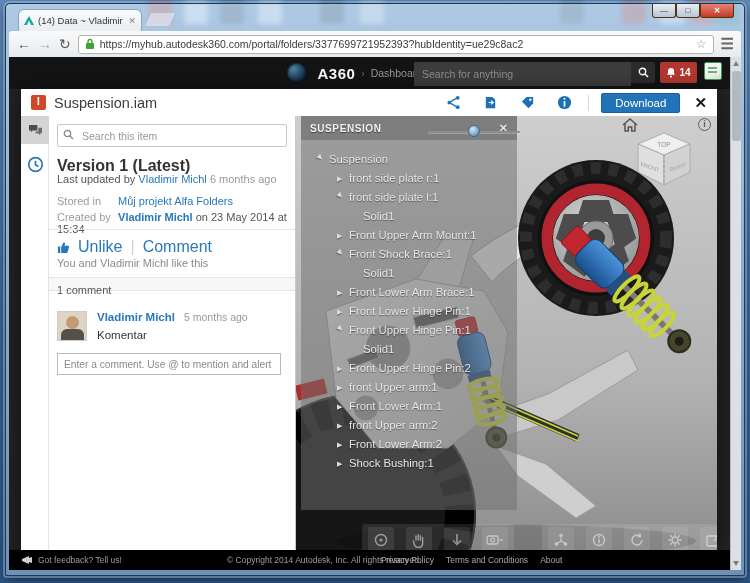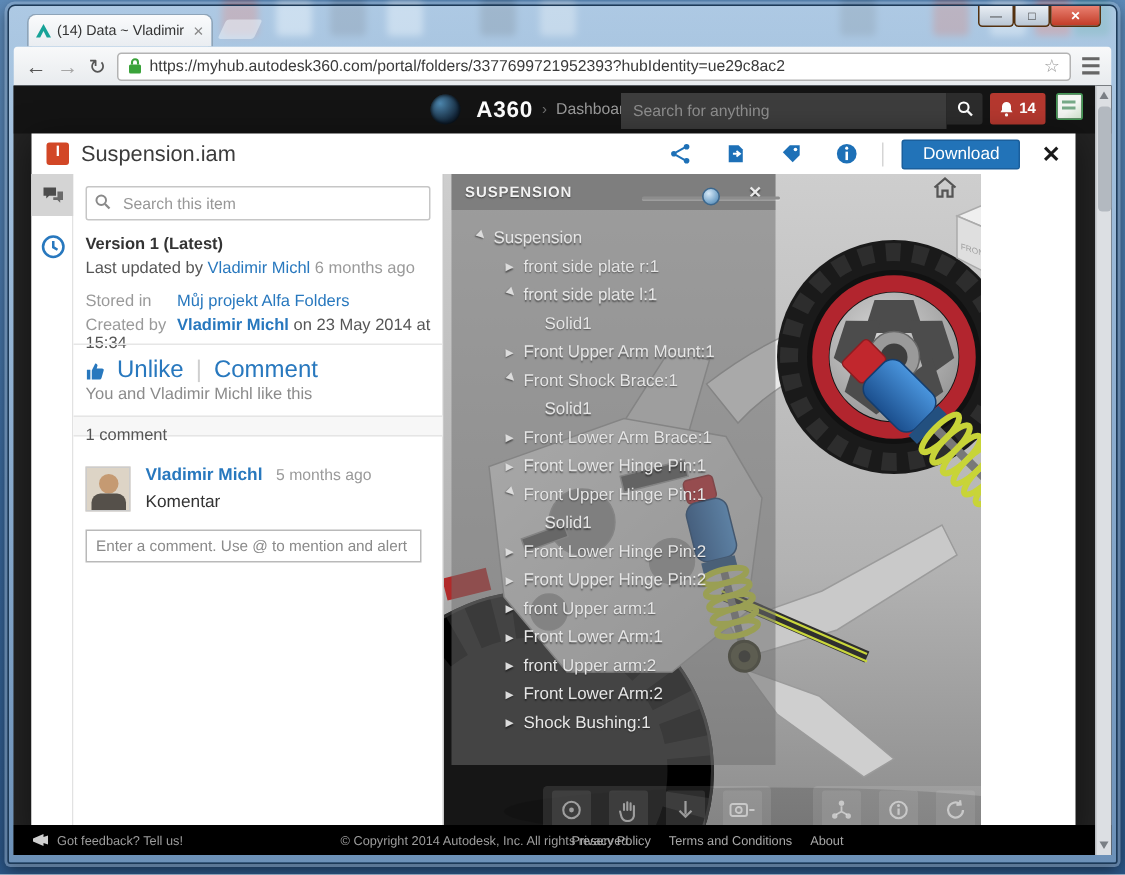--- a/index.html
+++ b/index.html
@@ -84,21 +84,21 @@
   .modal-body{ position:absolute; left:0; right:0; top:27px; bottom:0; display:flex; }
   .icon-strip{ width:28px; border-right:1px solid #e2e2e2; position:relative; background:#fff; }
   .strip-item{ width:28px; height:28px; display:flex; align-items:center; justify-content:center; }
   .strip-item.selected{ background:#d4d4d4; }
 
   .details{ width:247px; position:relative; border-right:1px solid #c9c9c9; background:#fff; font-size:11px; color:#555; }
   .d-search{ position:absolute; left:8px; top:8px; width:230px; height:23px; border:1px solid #c6c6c6; border-radius:2px;
     font-size:10.5px; color:#555; padding:0 6px 0 24px; font-family:"Liberation Sans",sans-serif; }
   .d-search::placeholder{ color:#979797; }
   .d-search-mag{ position:absolute; left:14px; top:13px; }
-  .version-title{ position:absolute; left:8px; top:41px; font-size:11px; font-weight:bold; color:#333; }
+  .version-title{ position:absolute; left:8px; top:41px; font-size:16px; font-weight:bold; color:#333; }
   .updated-line{ position:absolute; left:8px; top:57px; color:#555; }
   .link{ color:#2878be; }
   .muted{ color:#9a9a9a; }
   .meta-row{ position:absolute; left:8px; }
   .meta-label{ display:inline-block; width:58px; color:#9a9a9a; }
   .divider{ position:absolute; left:0; right:0; height:1px; background:#e6e6e6; }
   .like-row{ position:absolute; left:8px; top:122px; display:flex; align-items:center; gap:8px; font-size:16px; }
   .pipe{ color:#cfcfcf; }
   .likes-text{ position:absolute; left:8px; top:141px; color:#8b8b8b; }
   .comments-bar{ position:absolute; left:0; right:0; top:161px; height:14px; background:#f7f7f7;
@@ -109,21 +109,21 @@
   .c-avatar .body{ position:absolute; left:3px; top:17px; width:23px; height:13px; border-radius:6px 6px 0 0; background:#55504a; }
   .c-main{ margin-left:40px; }
   .c-name{ color:#2878be; font-weight:bold; font-size:11.5px; }
   .c-time{ color:#9a9a9a; font-size:10.5px; margin-left:6px; }
   .c-text{ color:#333; font-size:11.5px; margin-top:6px; }
   .comment-input{ position:absolute; left:8px; top:237px; width:224px; height:22px; border:1px solid #b9b9b9;
     font-size:10.2px; color:#555; padding:0 6px; font-family:"Liberation Sans",sans-serif; }
   .comment-input::placeholder{ color:#8a8a8a; }
 
   
-  .viewer{ position:relative; width:358px; height:441px; overflow:hidden; }
+  .viewer{ position:relative; width:421px; height:441px; overflow:hidden; }
   .viewer svg.model{ position:absolute; left:0; top:0; }
 
   .tree-panel{ position:absolute; left:5px; top:0; width:216px; height:394px; background:rgba(112,112,112,.52); }
   .tree-head{ height:24px; background:rgba(72,72,72,.35); display:flex; align-items:center; padding:0 9px; }
   .tree-title{ color:#f2f2f2; font-size:10px; font-weight:bold; letter-spacing:.6px; flex:1;
     text-shadow:0 1px 1px rgba(0,0,0,.5); }
   .tree-close{ color:#e9e9e9; font-size:11px; font-weight:bold; text-shadow:0 1px 1px rgba(0,0,0,.5); }
   .tree-list{ padding-top:10px; }
   .r{ height:19px; line-height:19px; font-size:11.3px; color:#e6e6e6; white-space:nowrap;
     text-shadow:0 1px 1px rgba(0,0,0,.45); }
@@ -452,21 +452,20 @@
               <div class="r lvl1 col">front side plate r:1</div>
               <div class="r lvl1 exp">front side plate l:1</div>
               <div class="r lvl2 leaf">Solid1</div>
               <div class="r lvl1 col">Front Upper Arm Mount:1</div>
               <div class="r lvl1 exp">Front Shock Brace:1</div>
               <div class="r lvl2 leaf">Solid1</div>
               <div class="r lvl1 col">Front Lower Arm Brace:1</div>
               <div class="r lvl1 col">Front Lower Hinge Pin:1</div>
               <div class="r lvl1 exp">Front Upper Hinge Pin:1</div>
               <div class="r lvl2 leaf">Solid1</div>
-              <div class="r lvl1 col">Front Lower Hinge Pin:2</div>
               <div class="r lvl1 col">Front Upper Hinge Pin:2</div>
               <div class="r lvl1 col">front Upper arm:1</div>
               <div class="r lvl1 col">Front Lower Arm:1</div>
               <div class="r lvl1 col">front Upper arm:2</div>
               <div class="r lvl1 col">Front Lower Arm:2</div>
               <div class="r lvl1 col">Shock Bushing:1</div>
             </div>
           </div>
 
           <div class="explode-slider">

